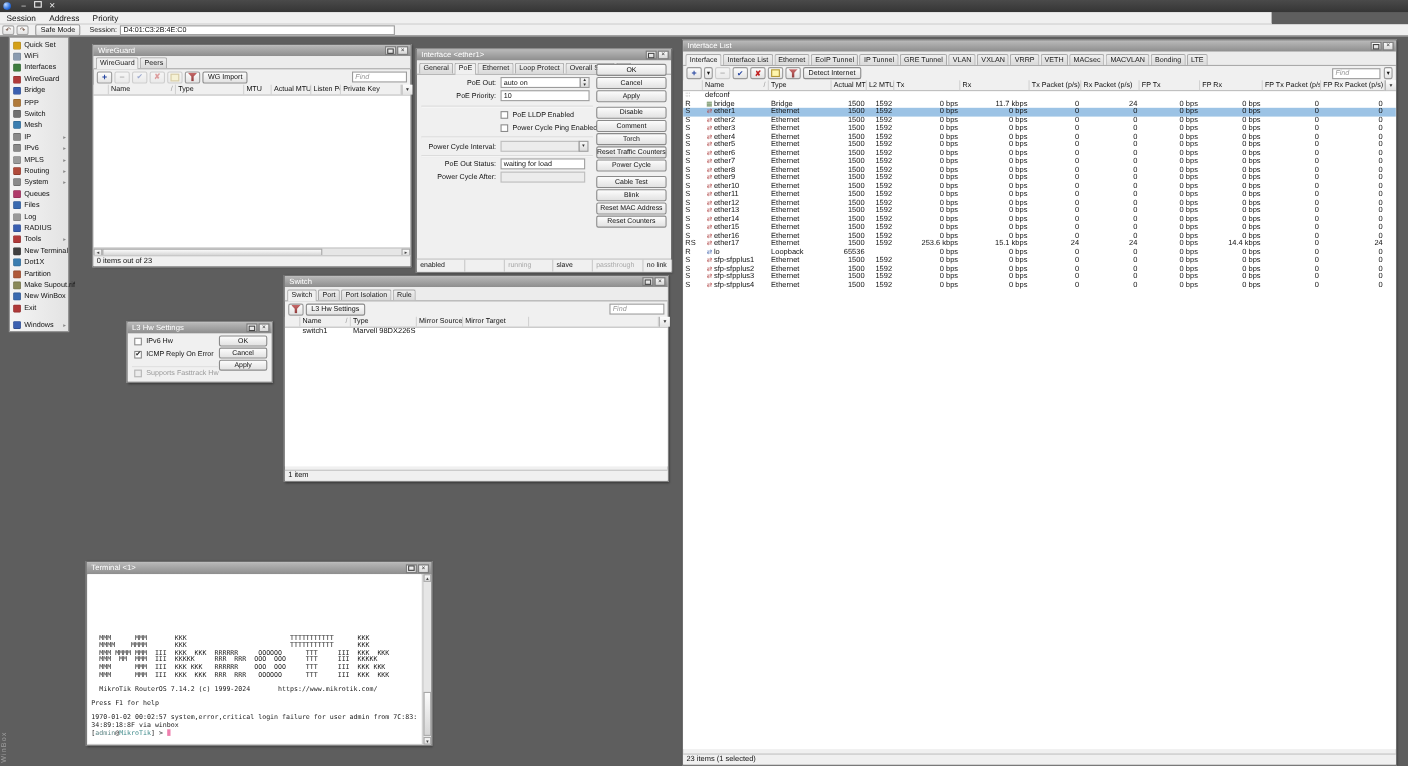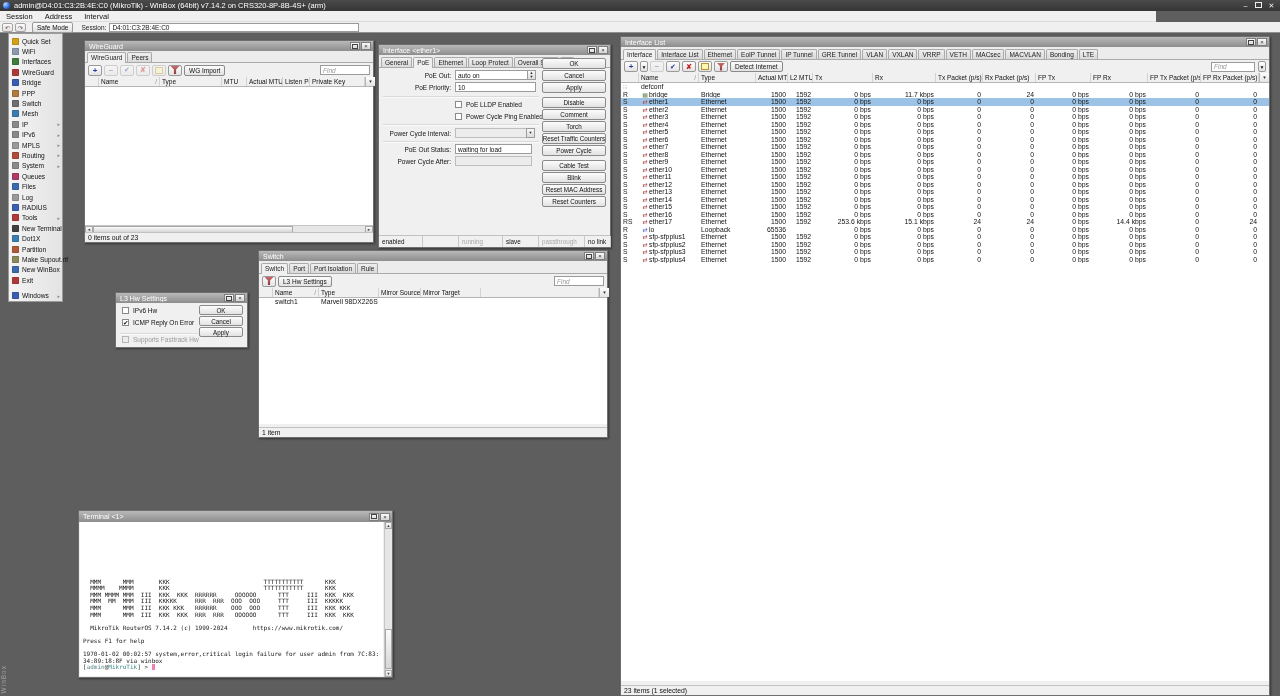--- a/index.html
+++ b/index.html
@@ -114,29 +114,28 @@
   .tl{white-space:pre;min-height:6.6px;}
   .p-user{color:#5f8787;}
   .p-host{color:#3f8a8a;}
   .cursor{display:inline-block;width:3.5px;height:6px;background:#ef7fae;vertical-align:-1px;}
 </style>
 </head>
 <body>
 
 <div id="app-titlebar">
   <span class="app-orb"></span>
-  <span id="app-title-text">admin@D4:01:C3:2B:4E:C0 (MikroTik) - WinBox (64bit) v7.14.2 on CRS320-8P-8B-4S+ (arm)</span>
   <span class="app-wc">–</span>
   <span class="app-wc"><span class="boxg" style="border-color:#eee;width:5px;height:4px;display:inline-block;border:1px solid #eee;"></span></span>
   <span class="app-wc">✕</span>
 </div>
 <div id="menubar">
   <span class="menu-item">Session</span>
   <span class="menu-item">Address</span>
-  <span class="menu-item">Interval</span>
+  <span class="menu-item">Priority</span>
 </div>
 <div id="quickbar">
   <span class="qbtn">↶</span>
   <span class="qbtn">↷</span>
   <span id="safe-mode">Safe Mode</span>
   <span id="session-label">Session:</span>
   <span id="session-field">D4:01:C3:2B:4E:C0</span>
 </div>
 <div id="watermark">WinBox</div>
 

